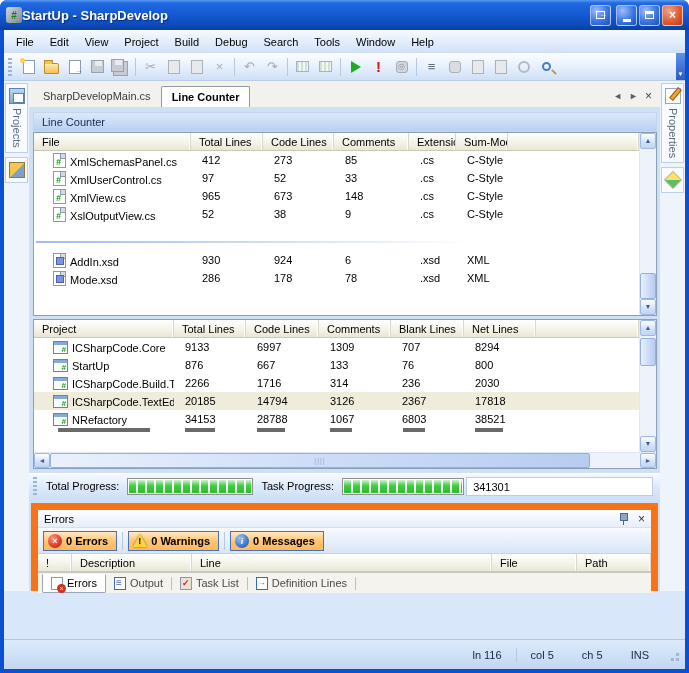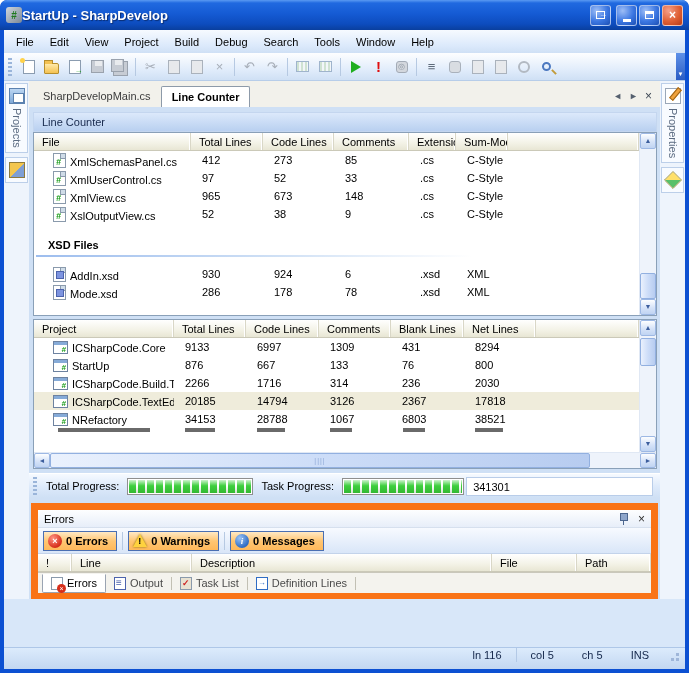--- a/index.html
+++ b/index.html
@@ -217,22 +217,22 @@
   .bt-errors::after { content:"×"; position:absolute; right:-4px; bottom:-4px; width:9px; height:9px;
     border-radius:50%; background:#d62f1b; color:#fff; font-size:7px; line-height:9px; text-align:center; }
   .bt-output { border-color:#4c63ad; }
   .bt-output::after { content:"≡"; position:absolute; left:1px; top:-1px; color:#4c63ad; font-size:10px; }
   .bt-task { background:#e8e2d2; }
   .bt-task::after { content:"✓"; position:absolute; left:1px; top:0; color:#c22; font-size:9px; font-weight:bold; }
   .bt-def { border-color:#2f6cc4; }
   .bt-def::after { content:"→"; position:absolute; left:1px; top:0; color:#2f6cc4; font-size:8px; font-weight:bold; }
 
   
-  .statusbar { height:22px; flex:none; background:linear-gradient(180deg,#dcebfc,#c3d7f1);
-    border-top:1px solid #aec7e8; display:flex; align-items:flex-start; padding:0 6px; color:#13264a;margin-top:48px; }
+  .statusbar { height:30px; flex:none; background:linear-gradient(180deg,#dcebfc,#c3d7f1);
+    border-top:1px solid #aec7e8; display:flex; align-items:center; padding:0 6px; color:#13264a;margin-top:48px; }
   .sfields { margin-left:auto; display:flex; align-items:center; gap:0; }
   .sfield { padding:0 14px; }
   .ssep { width:1px; height:14px; background:#b3c9e6; }
   .grip { position:relative; width:12px; height:12px; margin-left:4px; }
   .grip::before { content:""; position:absolute; right:0; bottom:0; width:3px; height:3px;
     background:#9fb6d9; box-shadow:-5px 0 #9fb6d9, 0 -5px #9fb6d9; }
 </style>
 </head>
 <body>
 
@@ -434,21 +434,20 @@
                       <span>XslOutputView.cs</span>
                     </span>
                   <span class="cell">52</span>
                   <span class="cell">38</span>
                   <span class="cell">9</span>
                   <span class="cell">.cs</span>
                   <span class="cell">C-Style</span>
                     <span></span>
                 </div>
                 <div class="spacer16"></div>
-                <div class="group-hdr">XSD Files</div>
                 <div class="group-line"></div>
                 <div class="spacer8"></div>
                 <div class="lvrow fg">
                   <span class="cell nc">
                       <i class="fic xsd"></i>
                       <span>AddIn.xsd</span>
                     </span>
                   <span class="cell">930</span>
                   <span class="cell">924</span>
                   <span class="cell">6</span>
@@ -491,21 +490,21 @@
                   <span class="hcell"></span>
                 </div>
                 <div class="lvrow pg">
                   <span class="cell nc">
                       <i class="pic"></i>
                       <span>ICSharpCode.Core</span>
                     </span>
                   <span class="cell">9133</span>
                   <span class="cell">6997</span>
                   <span class="cell">1309</span>
-                  <span class="cell">431</span>
+                  <span class="cell">707</span>
                   <span class="cell">8294</span>
                     <span></span>
                 </div>
                 <div class="lvrow pg">
                   <span class="cell nc">
                       <i class="pic"></i>
                       <span>StartUp</span>
                     </span>
                   <span class="cell">876</span>
                   <span class="cell">667</span>
@@ -606,22 +605,22 @@
                 <span>0 Warnings</span>
               </span>
               <span class="fsep"></span>
               <span class="filter-btn">
                 <span class="ic-info">i</span>
                 <span>0 Messages</span>
               </span>
             </div>
             <div class="lv-head eg">
               <span class="hcell">!</span>
+              <span class="hcell">Description</span>
               <span class="hcell">Line</span>
-              <span class="hcell">Description</span>
               <span class="hcell">File</span>
               <span class="hcell">Path</span>
             </div>
             <div class="err-body">
               <div class="err-row eg">
                   <span class="ecell"></span>
                   <span class="ecell"></span>
                   <span class="ecell"></span>
                   <span class="ecell"></span>
                   <span class="ecell" style="border-right:none"></span>

